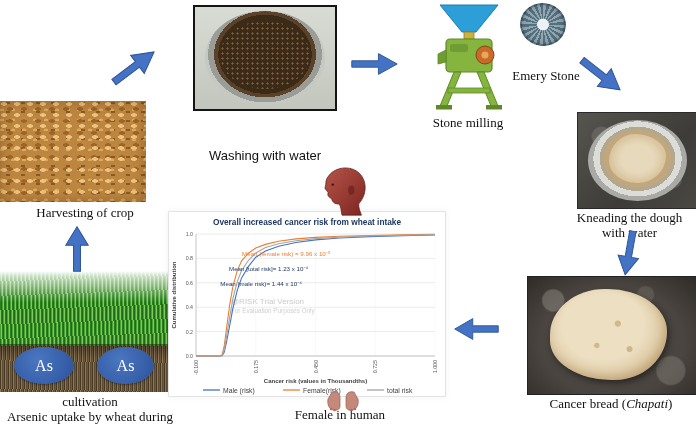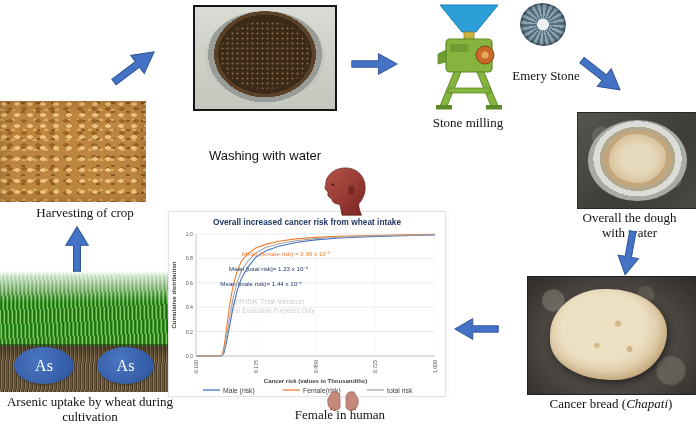--- a/index.html
+++ b/index.html
@@ -169,21 +169,21 @@
     <svg viewBox="0 0 60 30" preserveAspectRatio="none">
         <path d="M1 11 H35 V2 L59 15 L35 28 V19 H1 Z"></path>
       </svg>
   </div>
 
   <div class="abs knead" style="left:577px;top:112px;width:119px;height:95px;">
     <div class="plate"></div>
     <div class="flour"></div>
   </div>
   <div class="abs caption" style="left:563px;top:210px;width:133px;">
-    <div>Overall the dough</div>
+    <div>Kneading the dough</div>
     <div>with water</div>
   </div>
 
   <div class="arrow" style="left:606px;top:241px;width:46px;height:24px;transform:rotate(100deg);">
     <svg viewBox="0 0 60 30" preserveAspectRatio="none">
         <path d="M1 11 H35 V2 L59 15 L35 28 V19 H1 Z"></path>
       </svg>
   </div>
 
   <div class="abs chap" style="left:527px;top:276px;width:168px;height:117px;">
@@ -200,22 +200,22 @@
   </div>
 
   <div class="abs grass" style="left:0;top:271px;width:172px;height:121px;">
     <div class="blades"></div>
     <div class="soilline"></div>
     <div class="soil"></div>
     <div class="as-badge" style="left:14px;top:76px;width:60px;height:37px;">As</div>
     <div class="as-badge" style="left:97px;top:76px;width:57px;height:37px;">As</div>
   </div>
   <div class="abs caption" style="left:0;top:394px;width:180px;">
+    <div>cultivation</div>
     <div>Arsenic uptake by wheat during</div>
-    <div>cultivation</div>
   </div>
 
   <div class="arrow" style="left:54px;top:236px;width:46px;height:26px;transform:rotate(-90deg);">
     <svg viewBox="0 0 60 30" preserveAspectRatio="none">
         <path d="M1 11 H35 V2 L59 15 L35 28 V19 H1 Z"></path>
       </svg>
   </div>
 
   <div class="abs human-part z3" style="left:314px;top:167px;width:56px;height:50px;">
     <svg viewBox="0 0 60 54">

